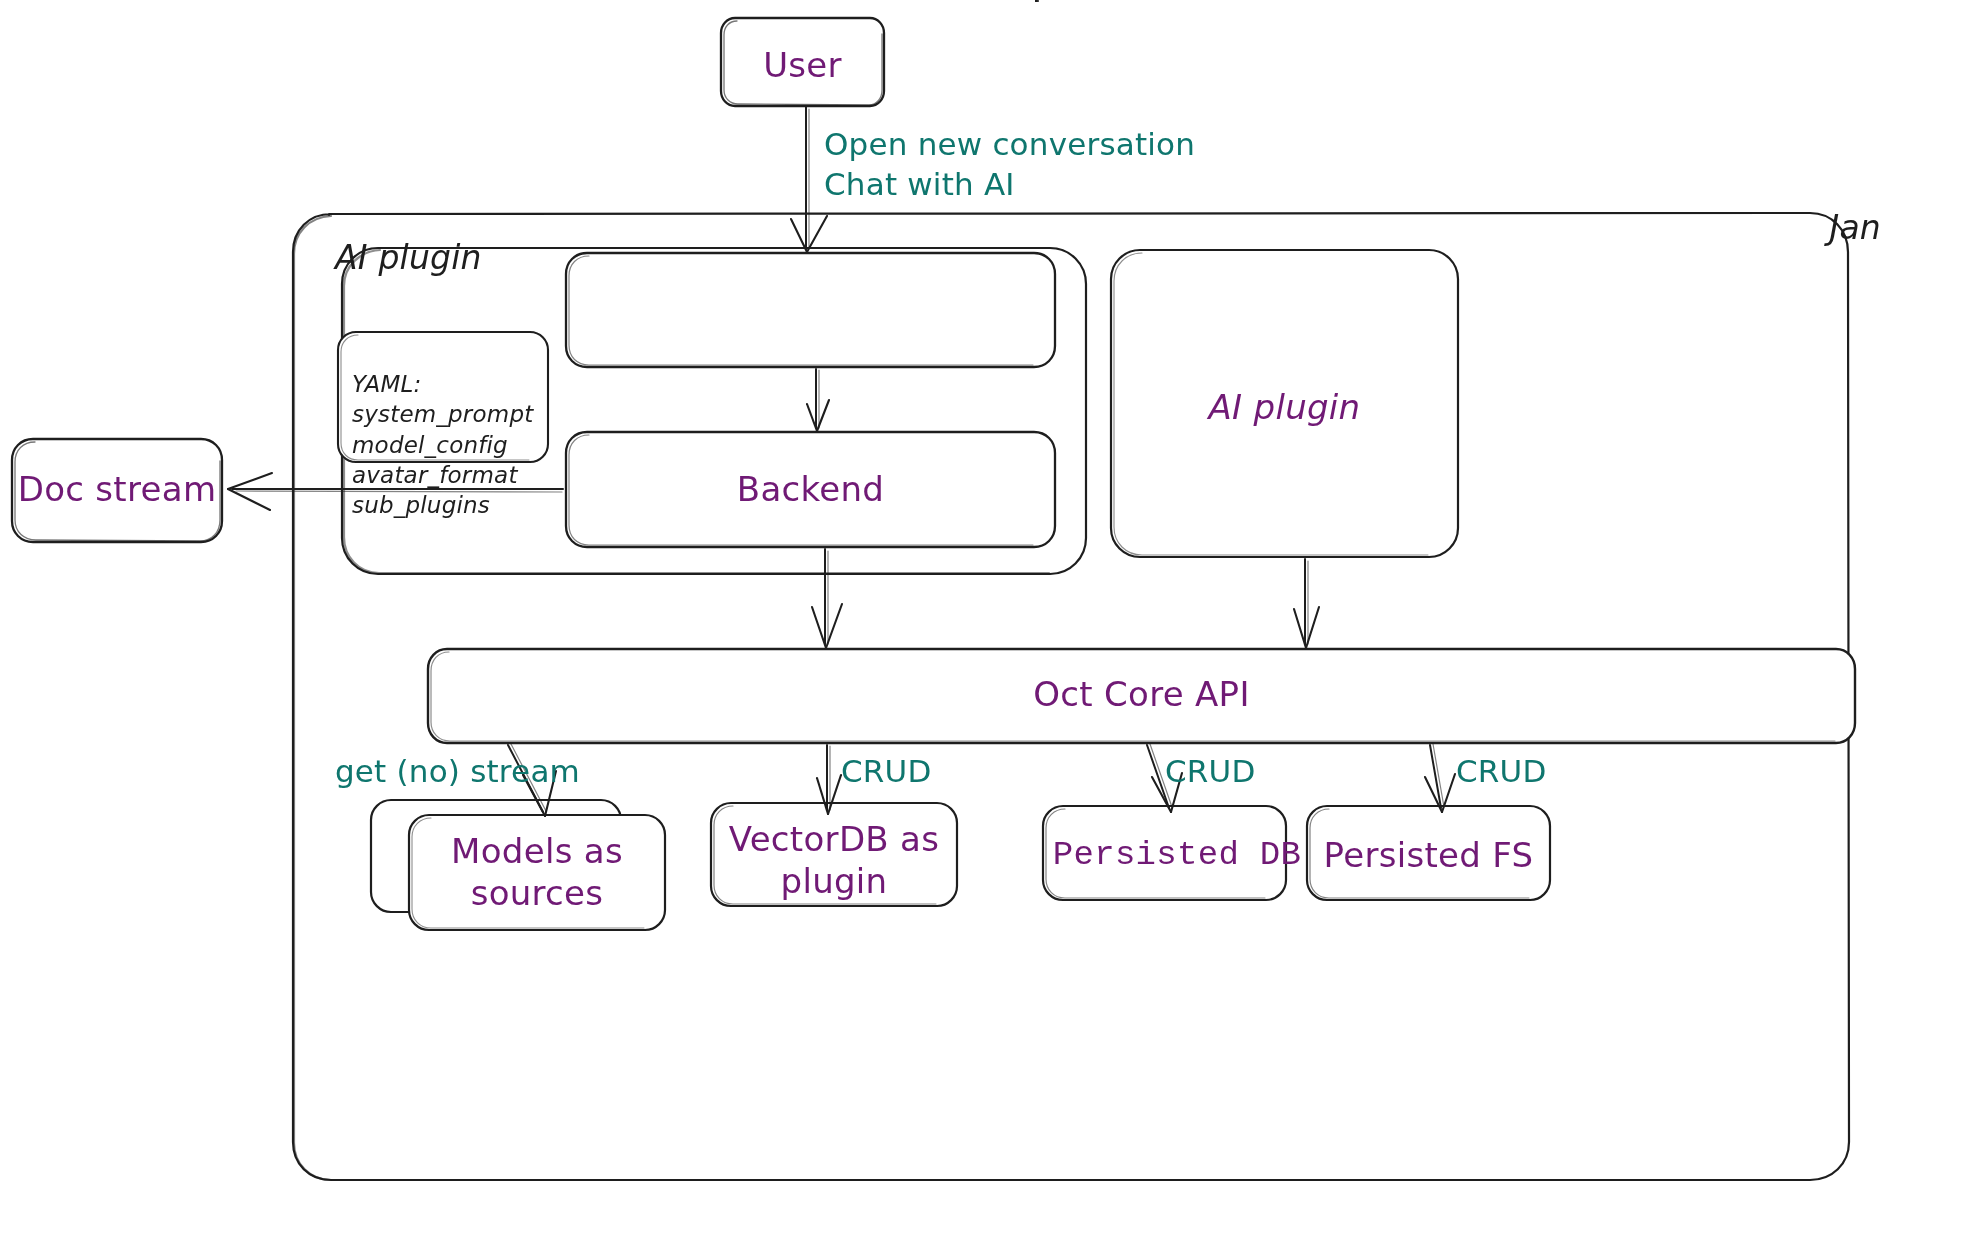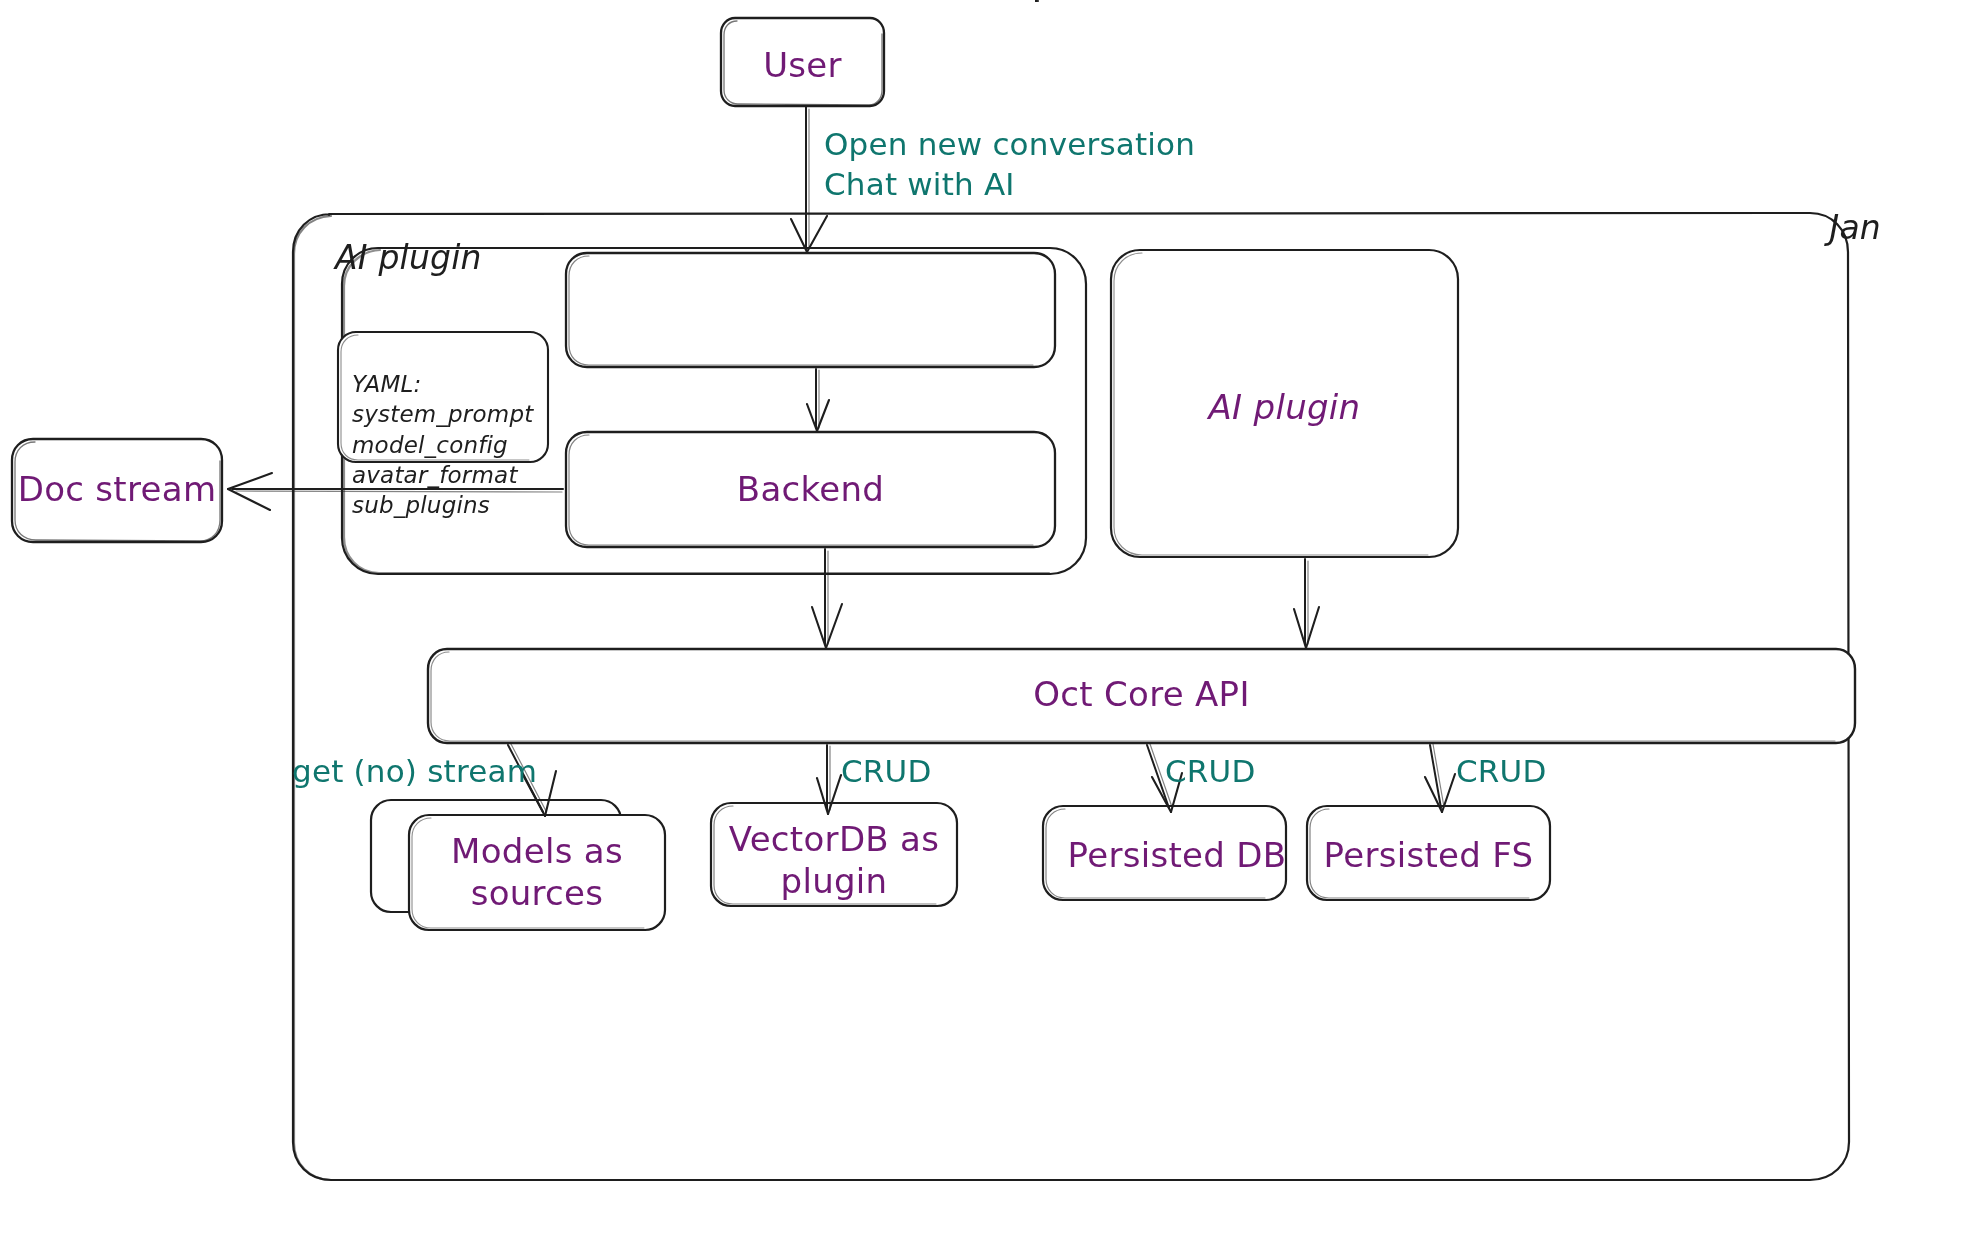--- a/index.html
+++ b/index.html
@@ -265,34 +265,34 @@
   <div class="node-text" style="left:12px; top:468px; width:210px;">Doc stream</div>
 
   <div class="node-text" style="left:428px; top:673px; width:1427px;">Oct Core API</div>
 
   <div class="node-text" style="left:409px; top:830px; width:256px;">Models as
 sources</div>
 
   <div class="node-text" style="left:711px; top:818px; width:246px;">VectorDB as
 plugin</div>
 
-  <div class="node-text" style="left:1043px; top:834px; width:268px;">Persisted DB</div>
+  <div class="node-text" style="left:1043px; top:834px; width:268px;font-family:Liberation Mono, monospace;">Persisted DB</div>
 
   <div class="node-text" style="left:1307px; top:834px; width:243px;text-align:center;">Persisted FS</div>
 
   <div class="yaml-text tilt" style="left:352px; top:337px; width:190px;margin-top:32px;">YAML:
 system_prompt
 model_config
 avatar_format
 sub_plugins</div>
 
   <div class="edge-text" style="left:824px; top:124px; width:420px;">Open new conversation
 Chat with AI</div>
 
-  <div class="edge-text" style="left:292px; top:751px; width:280px;">get (no) stream</div>
+  <div class="edge-text" style="left:300px; top:751px; width:280px;text-align:right;">get (no) stream</div>
 
   <div class="edge-text" style="left:841px; top:751px; width:130px;">CRUD</div>
 
   <div class="edge-text" style="left:1165px; top:751px; width:130px;">CRUD</div>
 
   <div class="edge-text" style="left:1456px; top:751px; width:130px;">CRUD</div>
 
 </div>
 
 </body></html>

